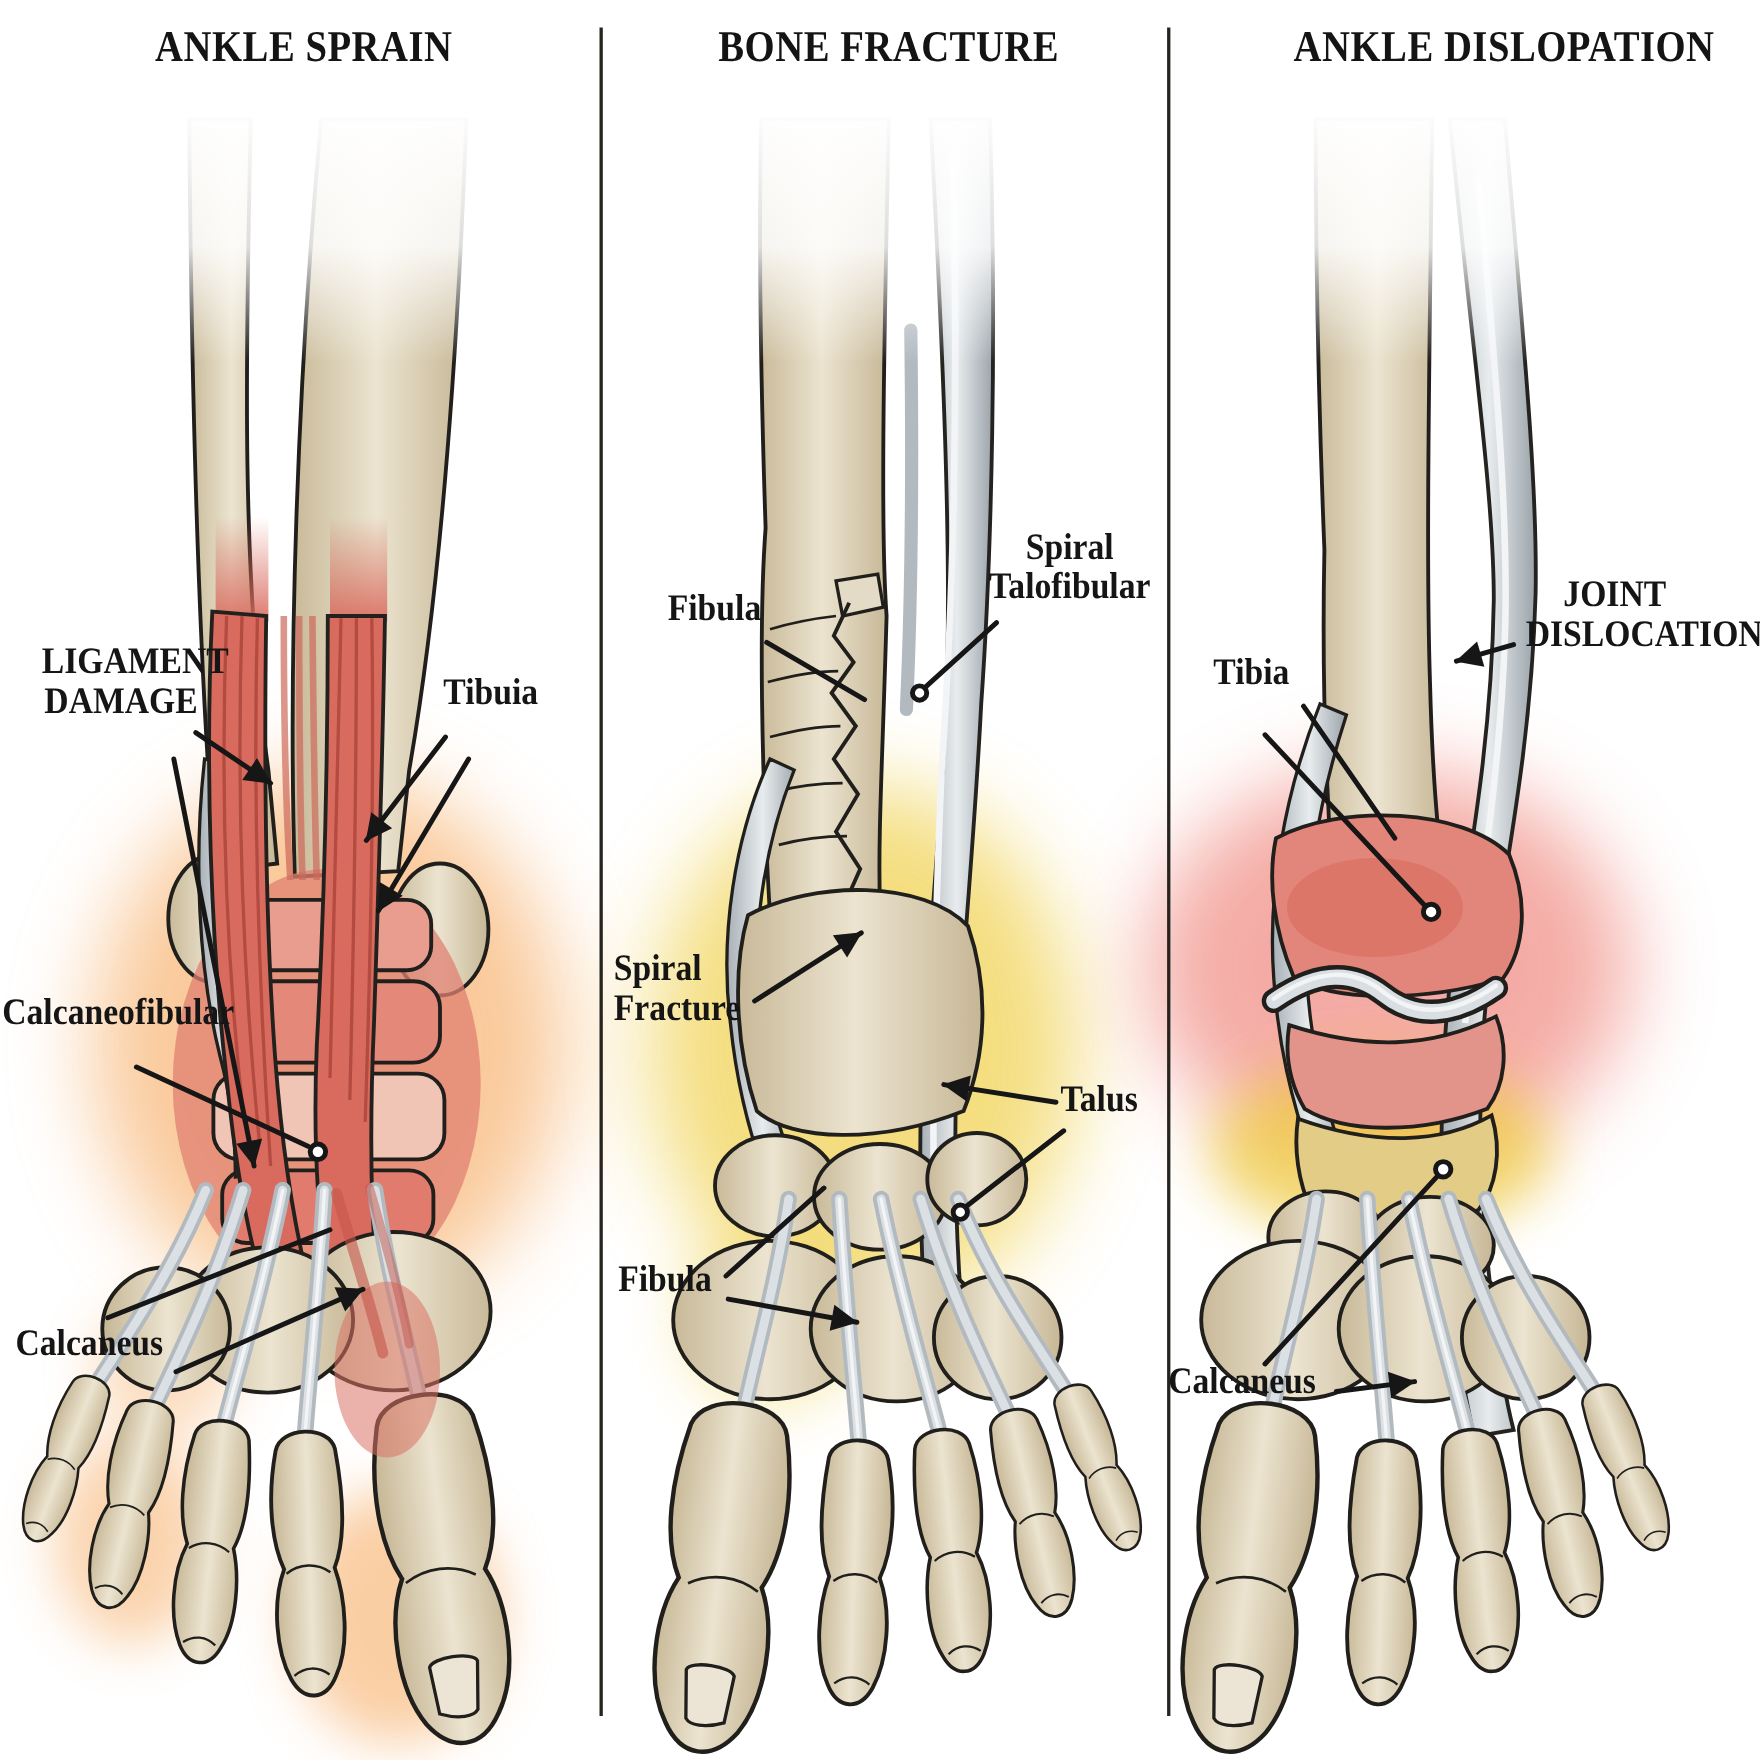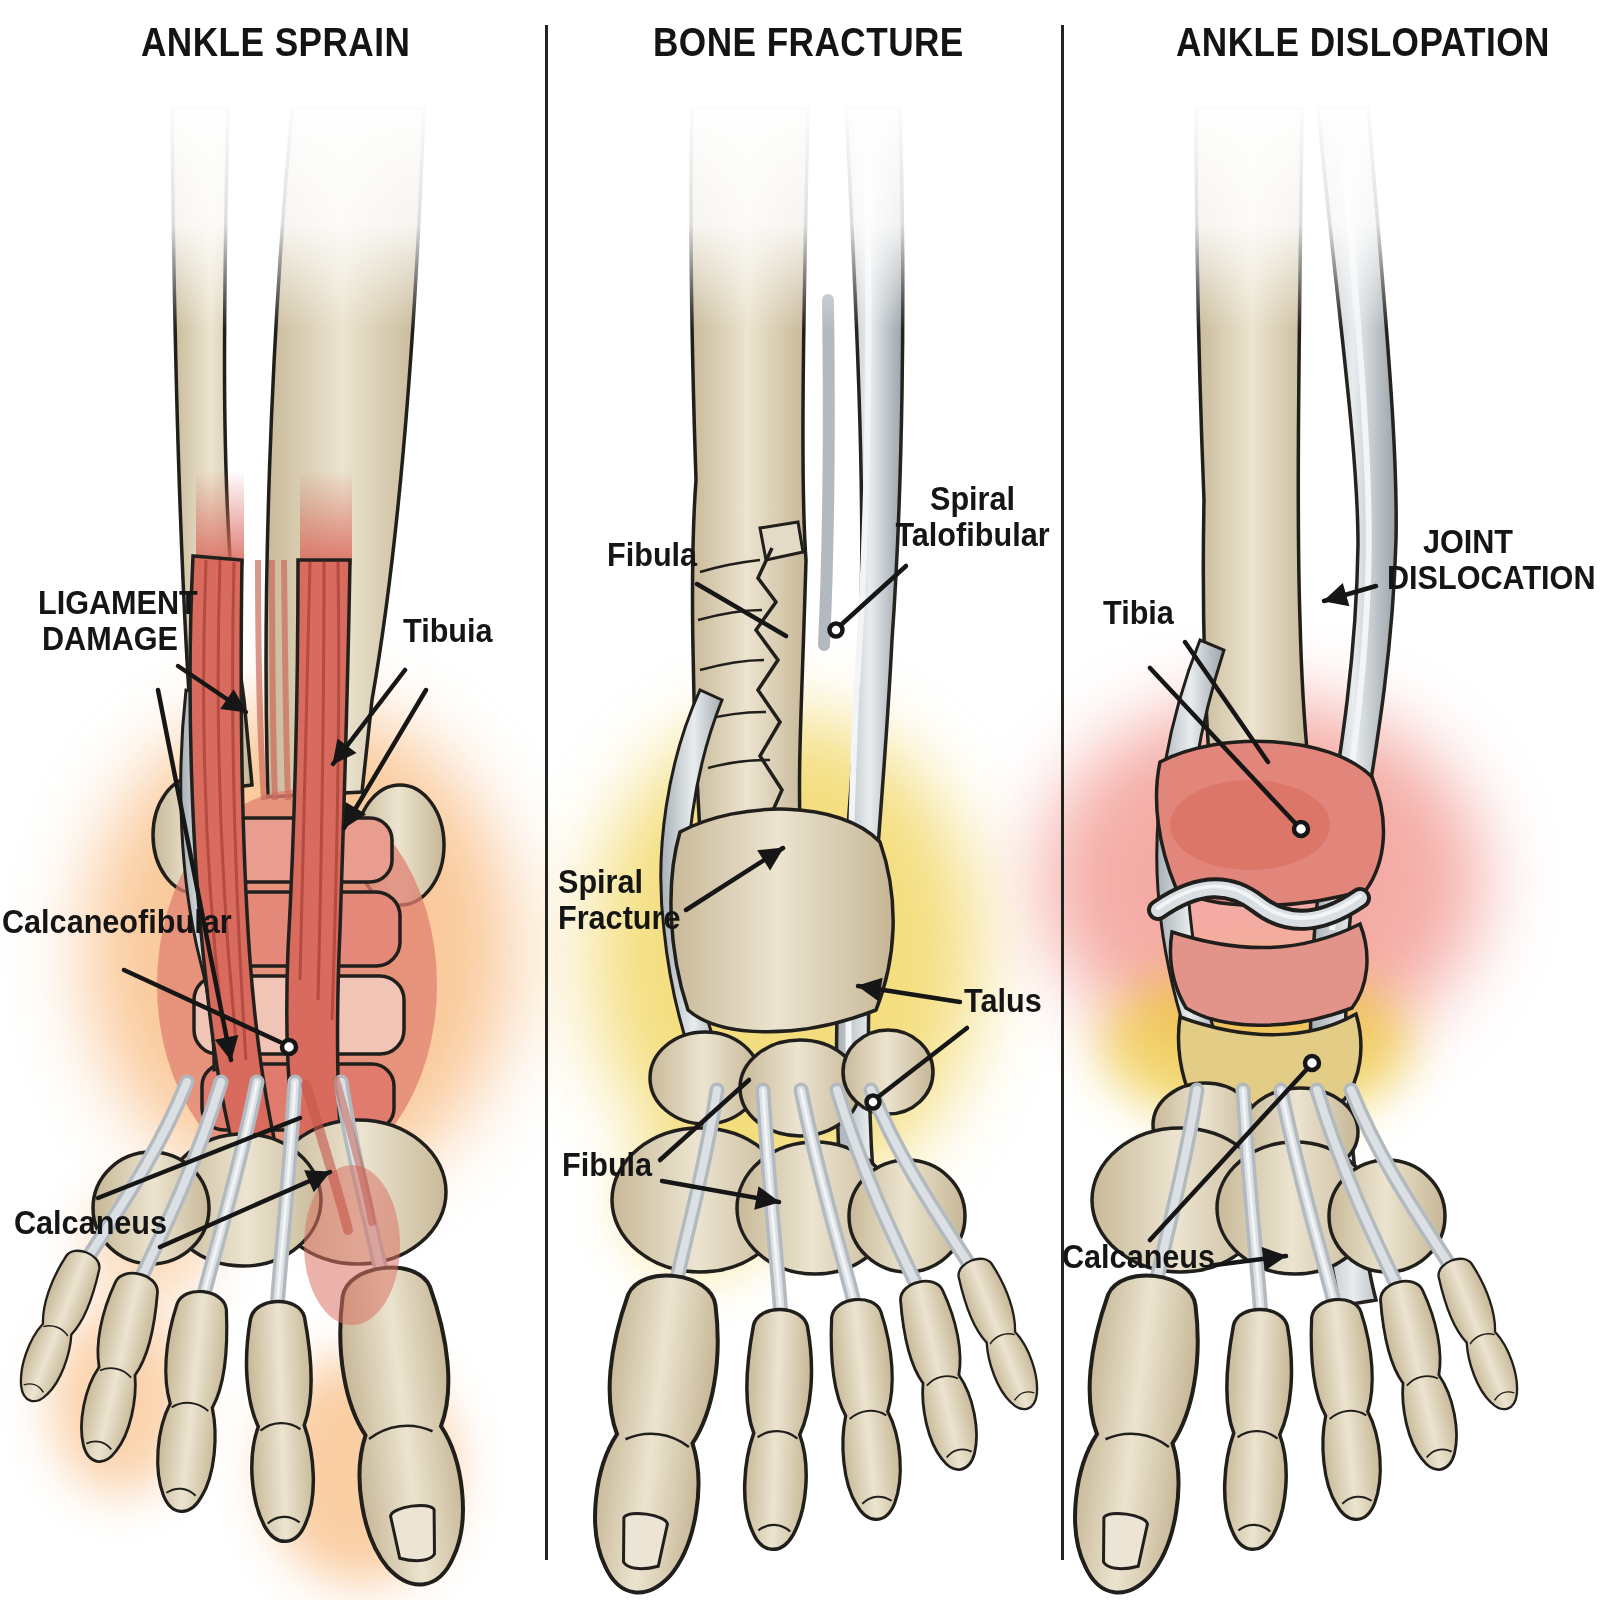--- a/index.html
+++ b/index.html
@@ -1,17 +1,17 @@
 <!DOCTYPE html>
 <html><head>
 <meta charset="utf-8">
 <style>
   html,body{margin:0;padding:0;background:#ffffff;}
   #stage{position:relative;width:1600px;height:1600px;background:#ffffff;overflow:hidden;
-         font-family:Liberation Sans, sans-serif;}
+         font-family:Liberation Serif, serif;}
   #art{position:absolute;left:0;top:0;width:1600px;height:1600px;}
   .divider{position:absolute;top:25px;height:1535px;width:3px;background:#26241f;}
   .title{position:absolute;font-size:40px;font-weight:bold;color:#141414;text-align:center;
          white-space:nowrap;letter-spacing:.5px;transform:scaleX(.88);transform-origin:center top;
          line-height:1.0;}
   .lbl{position:absolute;font-size:34px;font-weight:bold;color:#151515;line-height:1.06;
        transform:scaleX(.9);transform-origin:left top;white-space:nowrap;}
   .lbl.tcenter{text-align:center;transform-origin:center top;}
   .lbl .ln{display:block;}
 </style>

